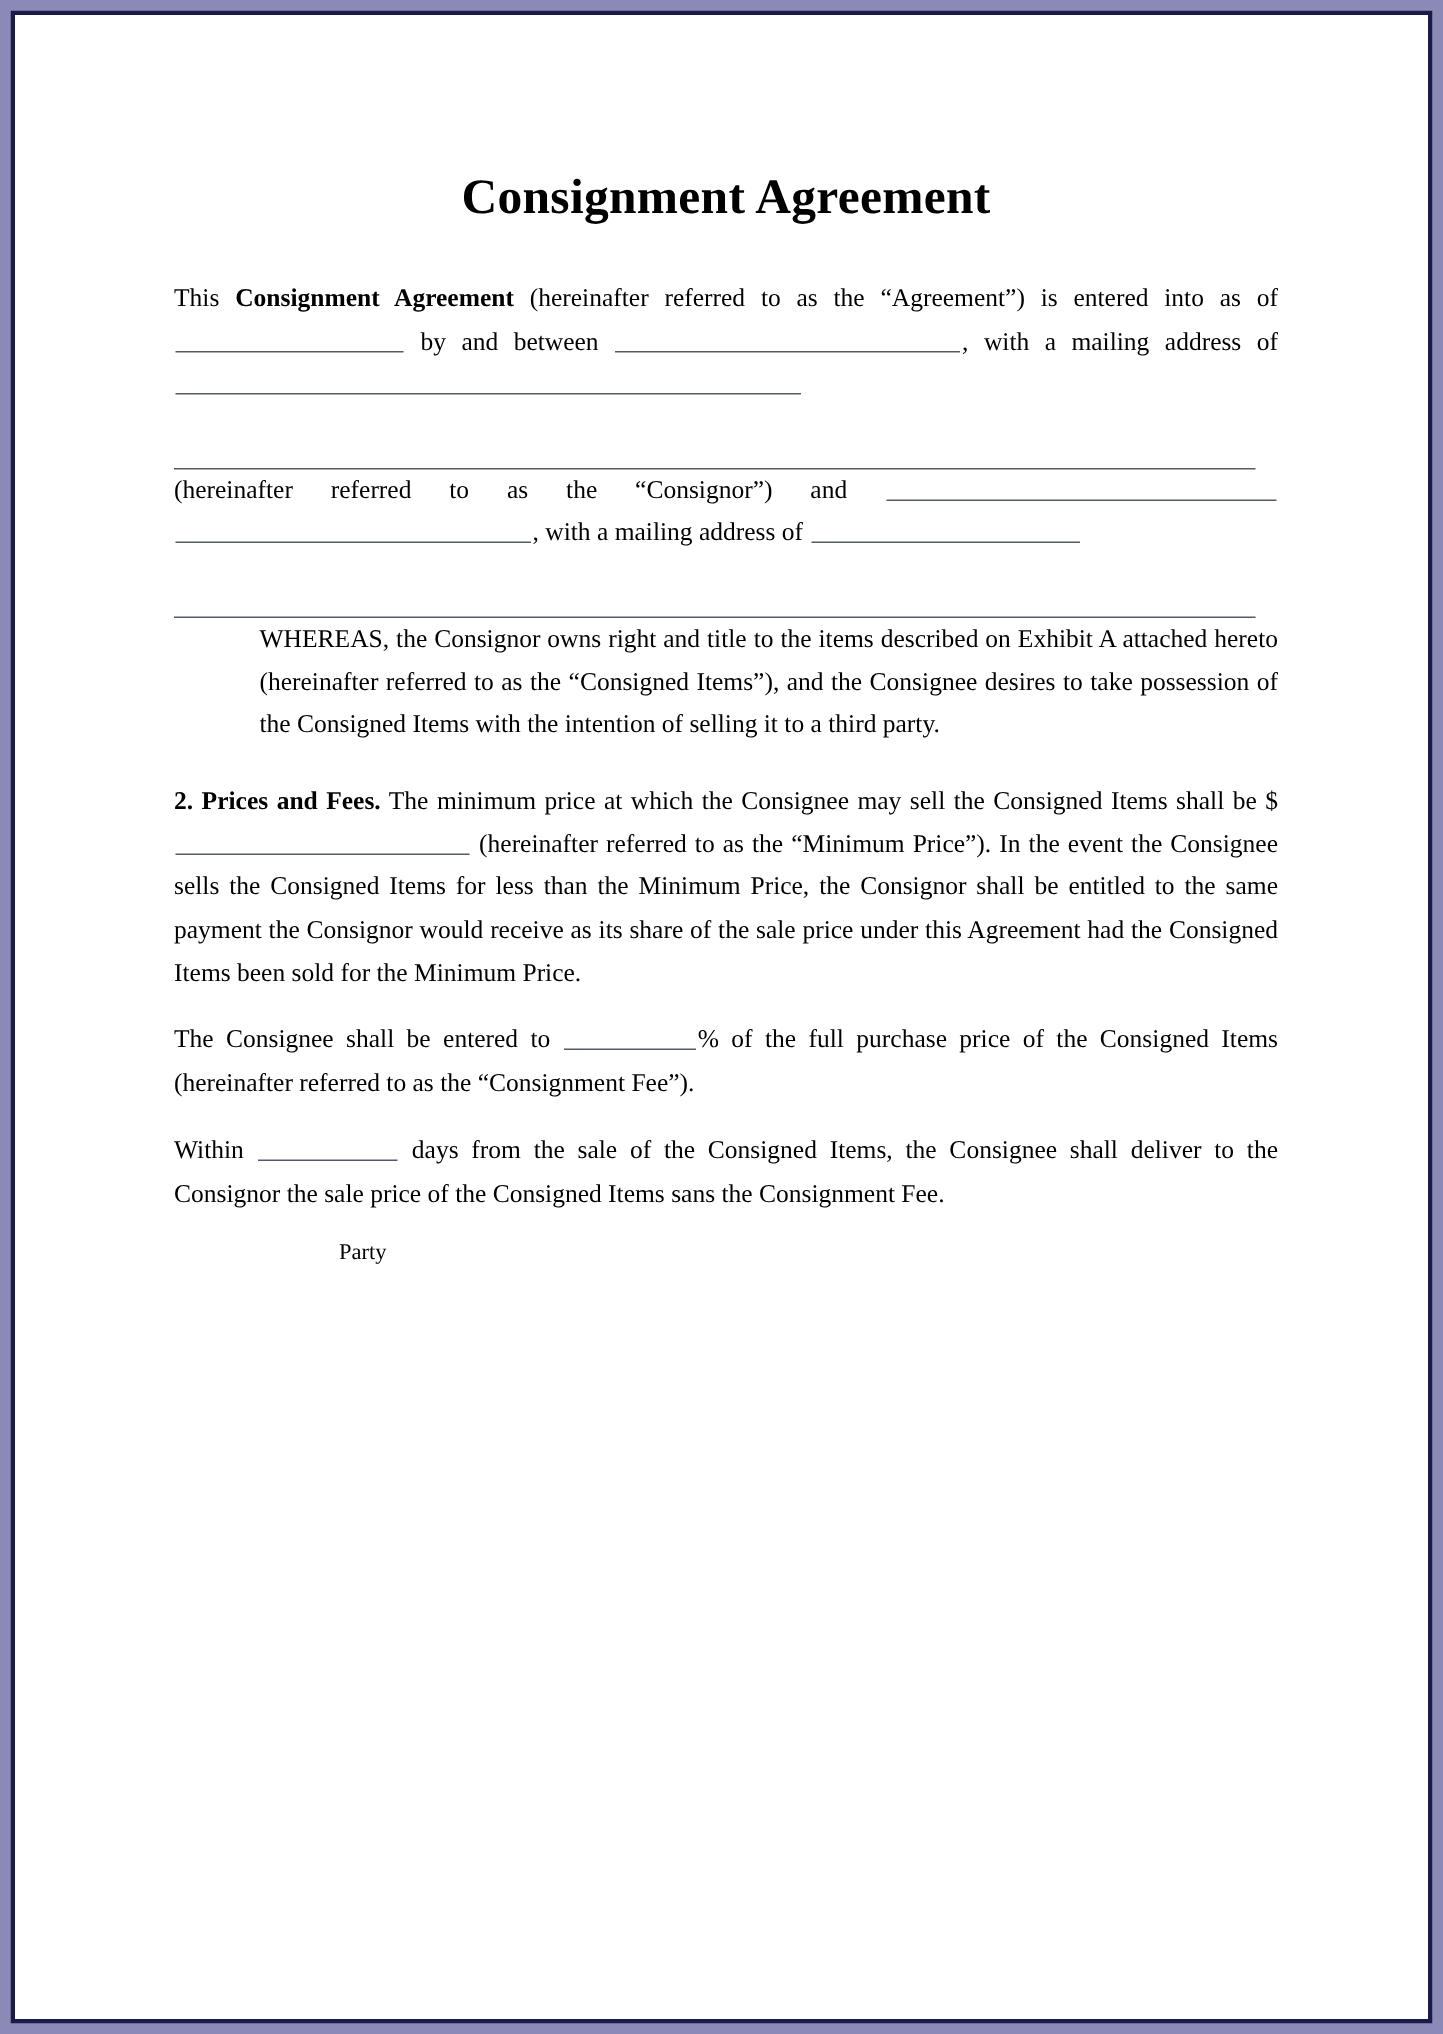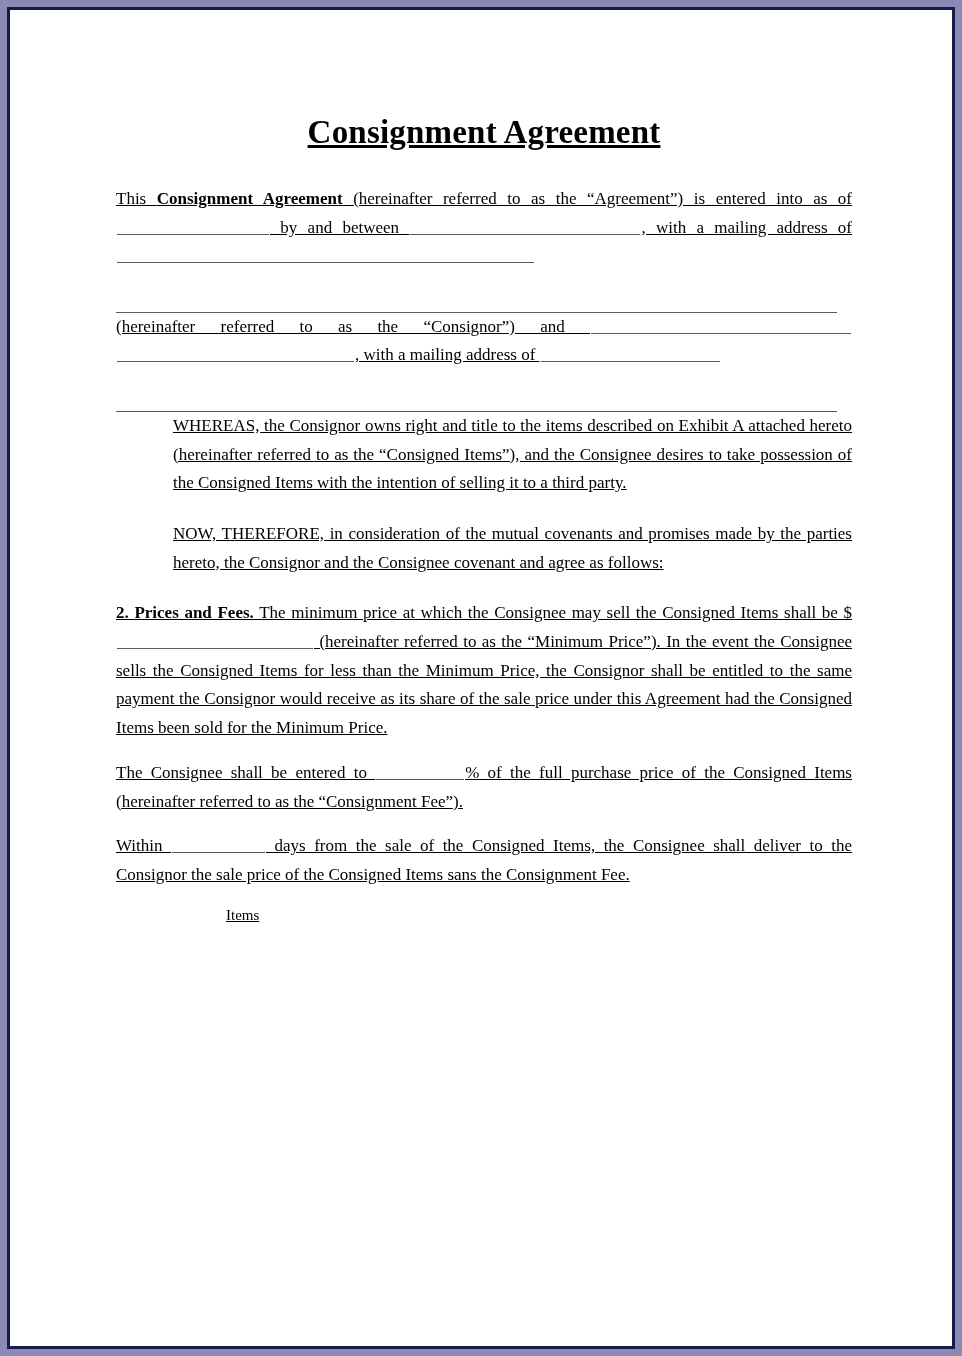--- a/index.html
+++ b/index.html
@@ -17,21 +17,20 @@
   }
 
   
   #page {
     position: relative;
     box-sizing: border-box;
     width: 962px;
     height: 1356px;
     background: #8b89b5;              
     padding: 7px;                      
-    text-decoration: underline;
   }
   #page-inner {
     box-sizing: border-box;
     width: 100%;
     height: 100%;
     background: #ffffff;
     border: 3px solid #1a1a4d;        
     overflow: hidden;
     position: relative;
   }
@@ -130,32 +129,31 @@
       <p class="para tight">
         <span>(hereinafter referred to as the “Consignor”) and </span><span class="blank w-name2"></span><span class="blank w-name3"></span><span>, with a mailing address of </span><span class="blank w-addr2"></span>
       </p>
 
       <div class="rule-row">
         <div class="rule-line"></div>
       </div>
 
 
       <p class="para indent">WHEREAS, the Consignor owns right and title to the items described on Exhibit A attached hereto (hereinafter referred to as the “Consigned Items”), and the Consignee desires to take possession of the Consigned Items with the intention of selling it to a third party.</p>
-      <p class="para indent">NOW, THEREFORE, in consideration of the mutual covenants and promises made by the parties hereto, the Consignor and the Consignee covenant and agree as follows:</p>
 
 
       <p class="para">
         <b>2. Prices and Fees.</b><span> The minimum price at which the Consignee may sell the Consigned Items shall be $</span><span class="blank w-money"></span><span> (hereinafter referred to as the “Minimum Price”). In the event the Consignee sells the Consigned Items for less than the Minimum Price, the Consignor shall be entitled to the same payment the Consignor would receive as its share of the sale price under this Agreement had the Consigned Items been sold for the Minimum Price.</span>
       </p>
 
       <p class="para">
         <span>The Consignee shall be entered to </span><span class="blank w-pct"></span><span>% of the full purchase price of the Consigned Items (hereinafter referred to as the “Consignment Fee”).</span>
       </p>
 
       <p class="para">
         <span>Within </span><span class="blank w-days"></span><span> days from the sale of the Consigned Items, the Consignee shall deliver to the Consignor the sale price of the Consigned Items sans the Consignment Fee.</span>
       </p>
 
-      <div class="caption-row">Items</div>
+      <div class="caption-row">Party</div>
 
     </div>
   </div>
 </div>
 
 </body></html>

